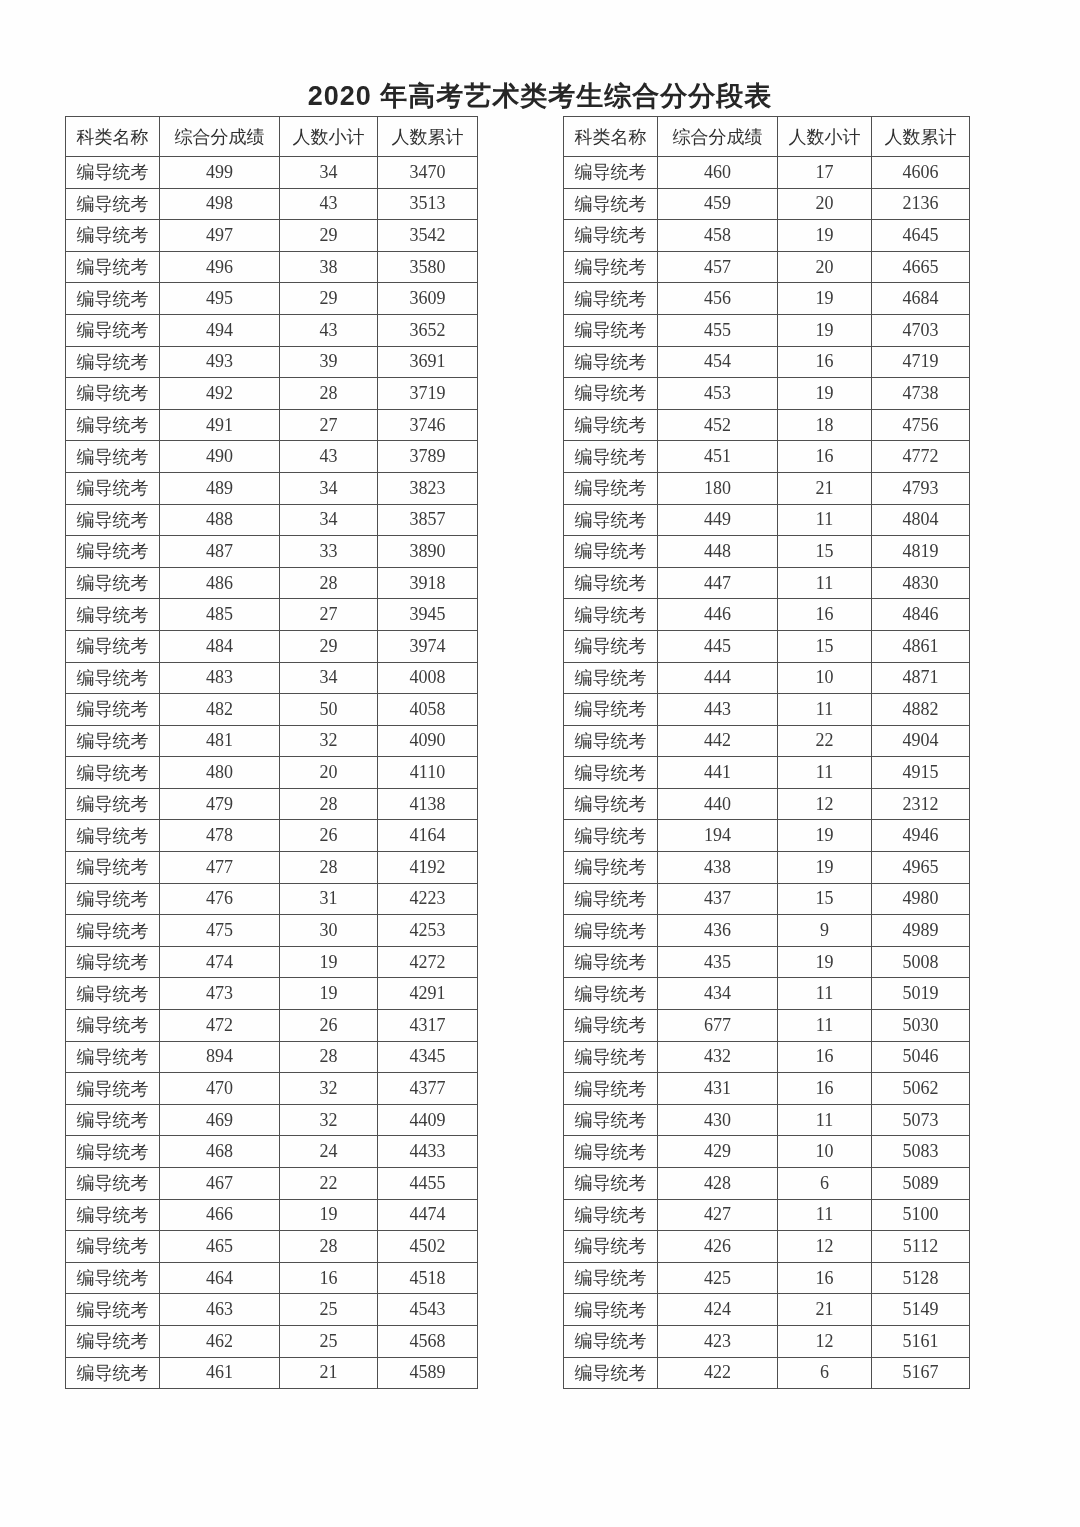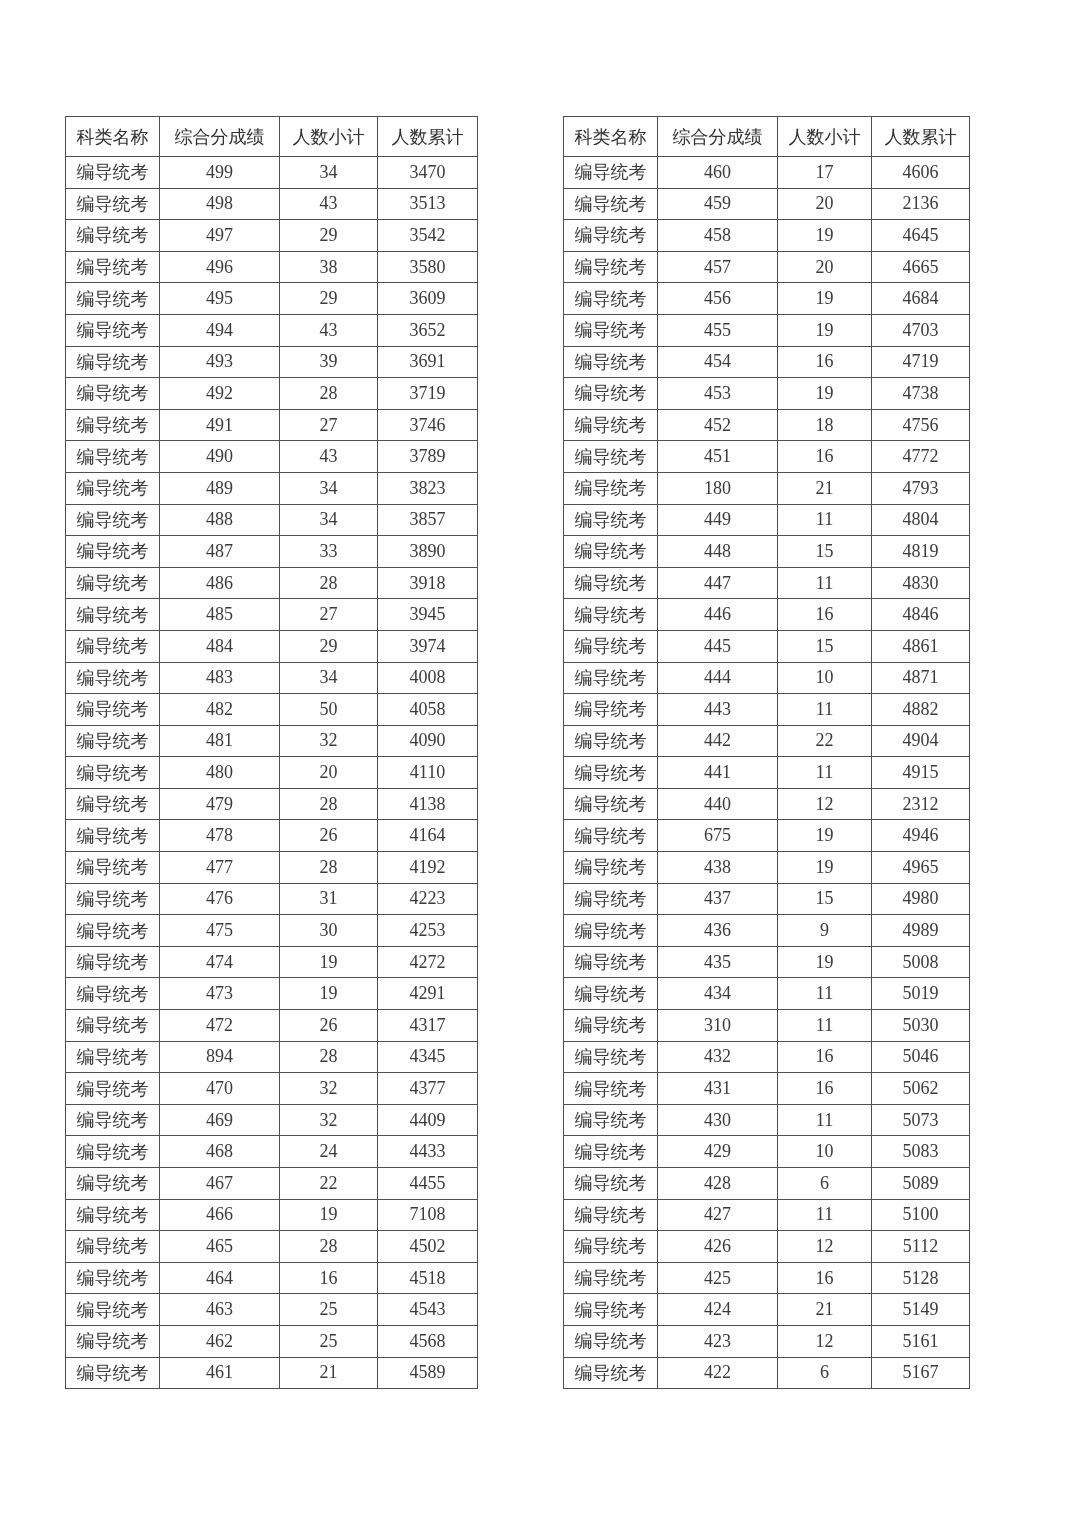--- a/index.html
+++ b/index.html
@@ -59,20 +59,21 @@
     font-weight: 600;
     font-size: 14px;
     letter-spacing: 0;
   }
 </style>
 </head>
 <body>
 
 <div class="page">
 
+  <div class="doc-title">2020 年高考艺术类考生综合分分段表</div>
 
   <table class="score-table left">
     <colgroup>
       <col style="width:94px">
         <col style="width:120px">
         <col style="width:98px">
         <col style="width:100px">
     </colgroup>
     <thead>
         <tr>
@@ -278,21 +279,21 @@
         <tr>
           <td>编导统考</td>
           <td>467</td>
           <td>22</td>
           <td>4455</td>
         </tr>
         <tr>
           <td>编导统考</td>
           <td>466</td>
           <td>19</td>
-          <td>7108</td>
+          <td>4474</td>
         </tr>
         <tr>
           <td>编导统考</td>
           <td>465</td>
           <td>28</td>
           <td>4502</td>
         </tr>
         <tr>
           <td>编导统考</td>
           <td>464</td>
@@ -457,21 +458,21 @@
           <td>4915</td>
         </tr>
         <tr>
           <td>编导统考</td>
           <td>440</td>
           <td>12</td>
           <td>2312</td>
         </tr>
         <tr>
           <td>编导统考</td>
-          <td>675</td>
+          <td>194</td>
           <td>19</td>
           <td>4946</td>
         </tr>
         <tr>
           <td>编导统考</td>
           <td>438</td>
           <td>19</td>
           <td>4965</td>
         </tr>
         <tr>
@@ -493,21 +494,21 @@
           <td>5008</td>
         </tr>
         <tr>
           <td>编导统考</td>
           <td>434</td>
           <td>11</td>
           <td>5019</td>
         </tr>
         <tr>
           <td>编导统考</td>
-          <td>310</td>
+          <td>677</td>
           <td>11</td>
           <td>5030</td>
         </tr>
         <tr>
           <td>编导统考</td>
           <td>432</td>
           <td>16</td>
           <td>5046</td>
         </tr>
         <tr>

